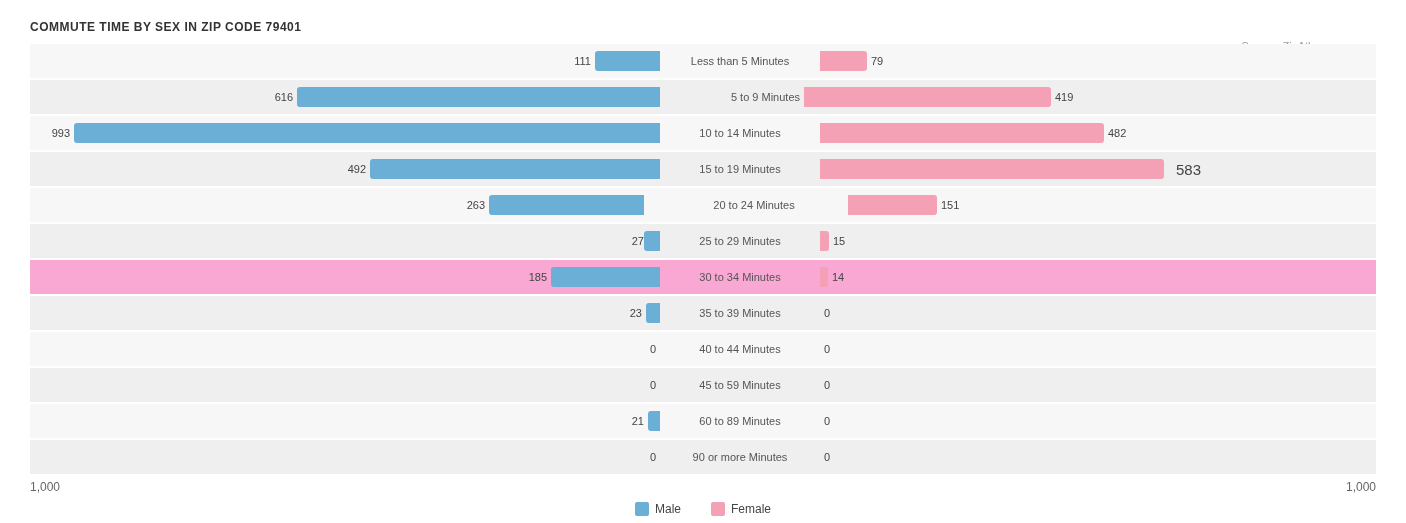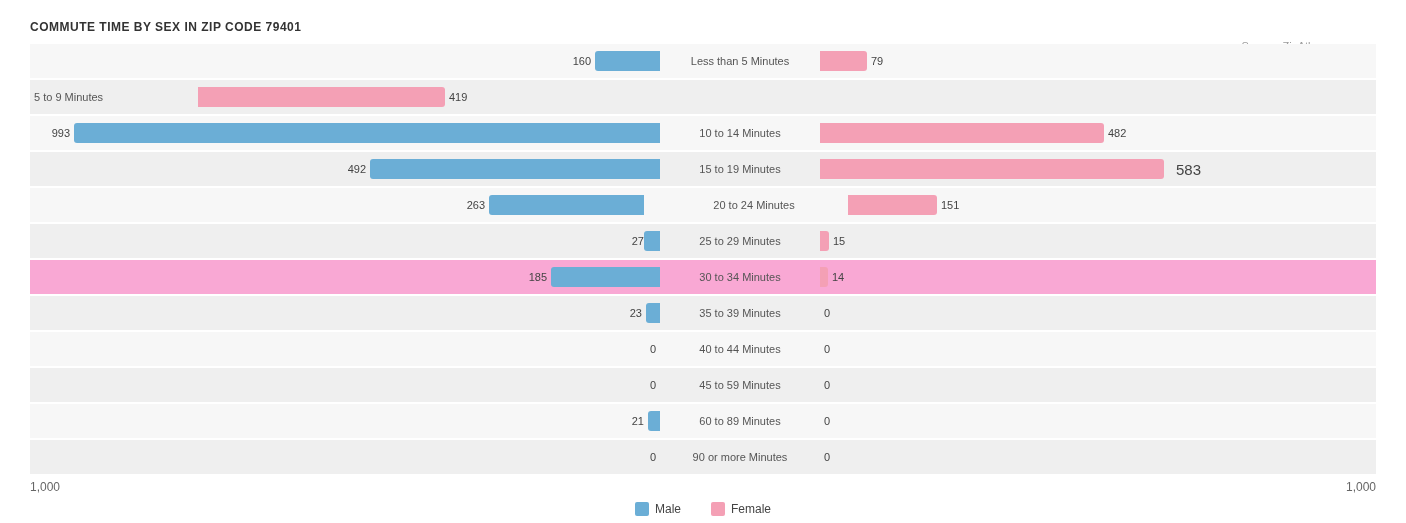--- a/index.html
+++ b/index.html
@@ -61,31 +61,35 @@
 <body>
 
 <div style="position:relative;">
   <div class="chart-title">COMMUTE TIME BY SEX IN ZIP CODE 79401</div>
   <div class="source">Source: ZipAtlas.com</div>
 </div>
 
 <div class="chart-container" id="chart">
     <div style="display: flex; align-items: center; height: 34px; margin-bottom: 2px; background: rgb(247, 247, 247); position: relative;">
       <div style="display: flex; align-items: center; justify-content: flex-end; width: 630px; padding-right: 0px; flex-shrink: 0;">
-        <span style="font-size: 11px; color: rgb(68, 68, 68); min-width: 35px; text-align: right; flex-shrink: 0; padding-right: 4px;">160</span>
+        <span style="font-size: 11px; color: rgb(68, 68, 68); min-width: 35px; text-align: right; flex-shrink: 0; padding-right: 4px;">111</span>
         <div style="height: 20px; width: 65px; background: rgb(107, 174, 214); border-radius: 3px 0px 0px 3px; flex-shrink: 0;"></div>
       </div>
       <div style="font-size: 11px; color: rgb(85, 85, 85); white-space: nowrap; width: 160px; text-align: center; flex-shrink: 0; padding: 0px 4px;">Less than 5 Minutes</div>
       <div style="display: flex; align-items: center; justify-content: flex-start; width: 630px; flex-shrink: 0;">
         <div style="height: 20px; width: 47px; background: rgb(244, 160, 181); border-radius: 0px 3px 3px 0px; flex-shrink: 0;"></div>
         <span style="font-size: 11px; color: rgb(68, 68, 68); min-width: 35px; text-align: left; flex-shrink: 0; padding-left: 4px;">79</span>
       </div>
     </div>
     <div style="display: flex; align-items: center; height: 34px; margin-bottom: 2px; background: rgb(239, 239, 239); position: relative;">
-      <div style="font-size: 11px; color: rgb(85, 85, 85); white-space: nowrap; width: 168px; text-align: left; flex-shrink: 0; padding: 0px 4px;">5 to 9 Minutes</div>
+      <div style="display: flex; align-items: center; justify-content: flex-end; width: 630px; padding-right: 0px; flex-shrink: 0;">
+        <span style="font-size: 11px; color: rgb(68, 68, 68); min-width: 35px; text-align: right; flex-shrink: 0; padding-right: 4px;">616</span>
+        <div style="height: 20px; width: 363px; background: rgb(107, 174, 214); border-radius: 3px 0px 0px 3px; flex-shrink: 0;"></div>
+      </div>
+      <div style="font-size: 11px; color: rgb(85, 85, 85); white-space: nowrap; width: 144px; text-align: right; flex-shrink: 0; padding: 0px 4px;">5 to 9 Minutes</div>
       <div style="display: flex; align-items: center; justify-content: flex-start; width: 630px; flex-shrink: 0;">
         <div style="height: 20px; width: 247px; background: rgb(244, 160, 181); border-radius: 0px 3px 3px 0px; flex-shrink: 0;"></div>
         <span style="font-size: 11px; color: rgb(68, 68, 68); min-width: 35px; text-align: left; flex-shrink: 0; padding-left: 4px;">419</span>
       </div>
     </div>
     <div style="display: flex; align-items: center; height: 34px; margin-bottom: 2px; background: rgb(247, 247, 247); position: relative;">
       <div style="display: flex; align-items: center; justify-content: flex-end; width: 630px; padding-right: 0px; flex-shrink: 0;">
         <span style="font-size: 11px; color: rgb(68, 68, 68); min-width: 35px; text-align: right; flex-shrink: 0; padding-right: 4px;">993</span>
         <div style="height: 20px; width: 586px; background: rgb(107, 174, 214); border-radius: 3px 0px 0px 3px; flex-shrink: 0;"></div>
       </div>

